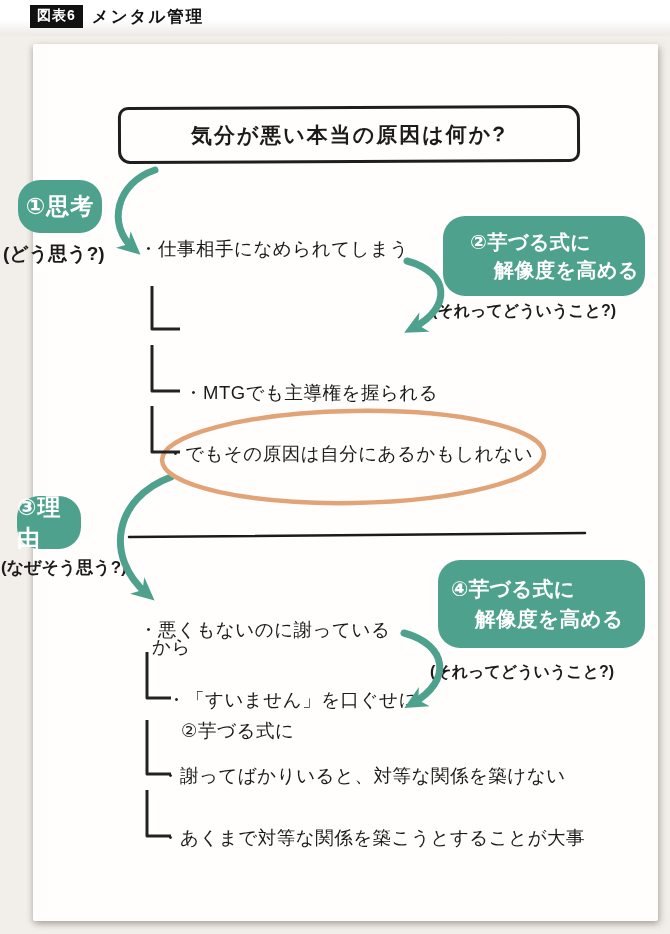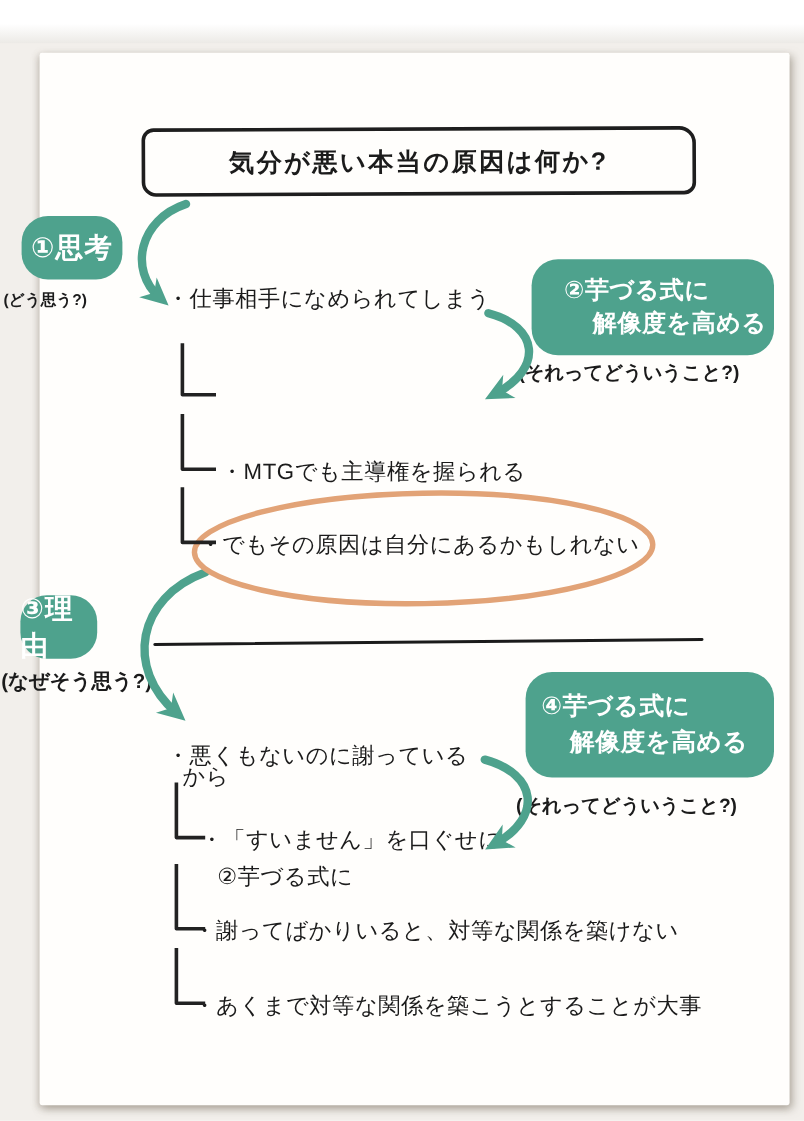--- a/index.html
+++ b/index.html
@@ -44,36 +44,40 @@
   .badge-step2{left:443px;top:216px;width:202px;height:80px;font-size:20px;
     flex-direction:column;align-items:flex-start;justify-content:center;
     padding-left:27px;line-height:1.42;letter-spacing:0.5px;}
   .badge-step4{left:438px;top:560px;width:207px;height:88px;font-size:20.5px;
     flex-direction:column;align-items:flex-start;justify-content:center;
     padding-left:13px;line-height:1.45;letter-spacing:0.5px;}
   .badge-line2{text-indent:24px;}
   .note{
     position:absolute;color:#1b1b1b;font-weight:700;white-space:nowrap;
   }
-  .note-step1{left:3px;top:241px;font-size:13px;}
+  .note-step1{left:3px;top:241px;font-size:19px;}
   .note-step2{left:432px;top:301px;font-size:16px;}
   .note-step3{left:1px;top:556px;font-size:17px;}
   .note-step4{left:430px;top:662px;font-size:16px;}
   .item{
     position:absolute;color:#1b1b1b;font-size:18.5px;font-weight:400;
     white-space:nowrap;letter-spacing:0.5px;
   }
   .overlay{position:absolute;left:0;top:0;width:670px;height:934px;pointer-events:none;}
 </style>
 </head>
 <body>
 
 <div class="page">
   <div class="top-strip"></div>
 
+  <div class="header">
+    <span class="figure-badge">図表6</span>
+    <span class="figure-title">メンタル管理</span>
+  </div>
 
   <div class="card"></div>
 
   <div class="question-box">気分が悪い本当の原因は何か?</div>
 
   <div class="badge badge-step1">①思考</div>
   <div class="note note-step1">(どう思う?)</div>
 
   <div class="badge badge-step2">
     <div>②芋づる式に</div>

